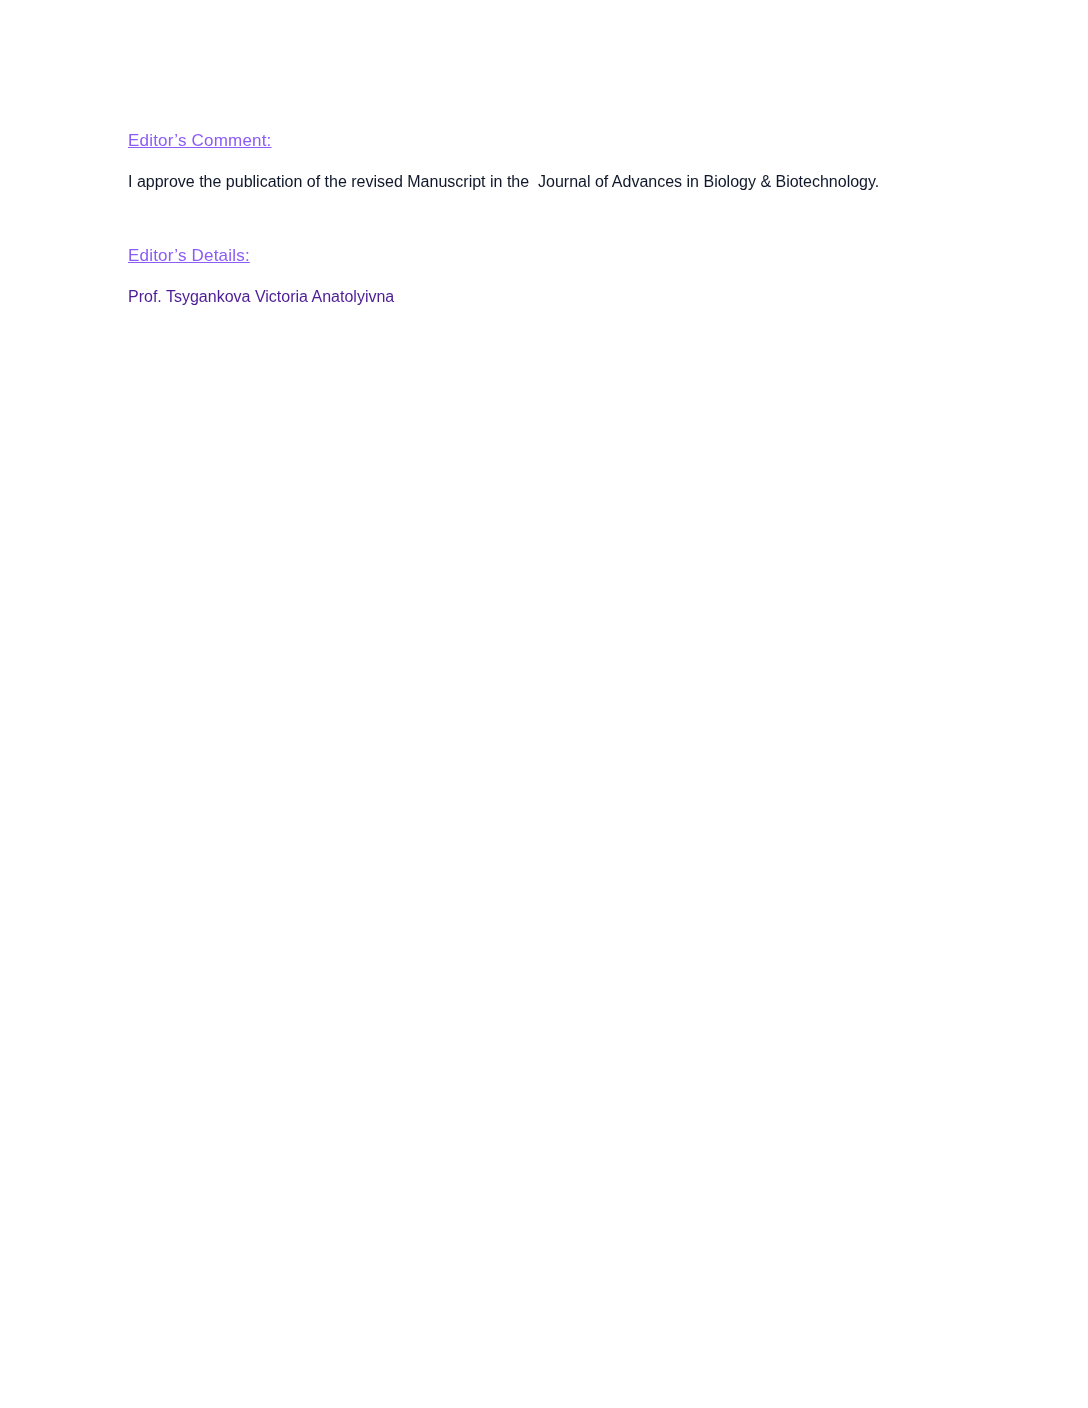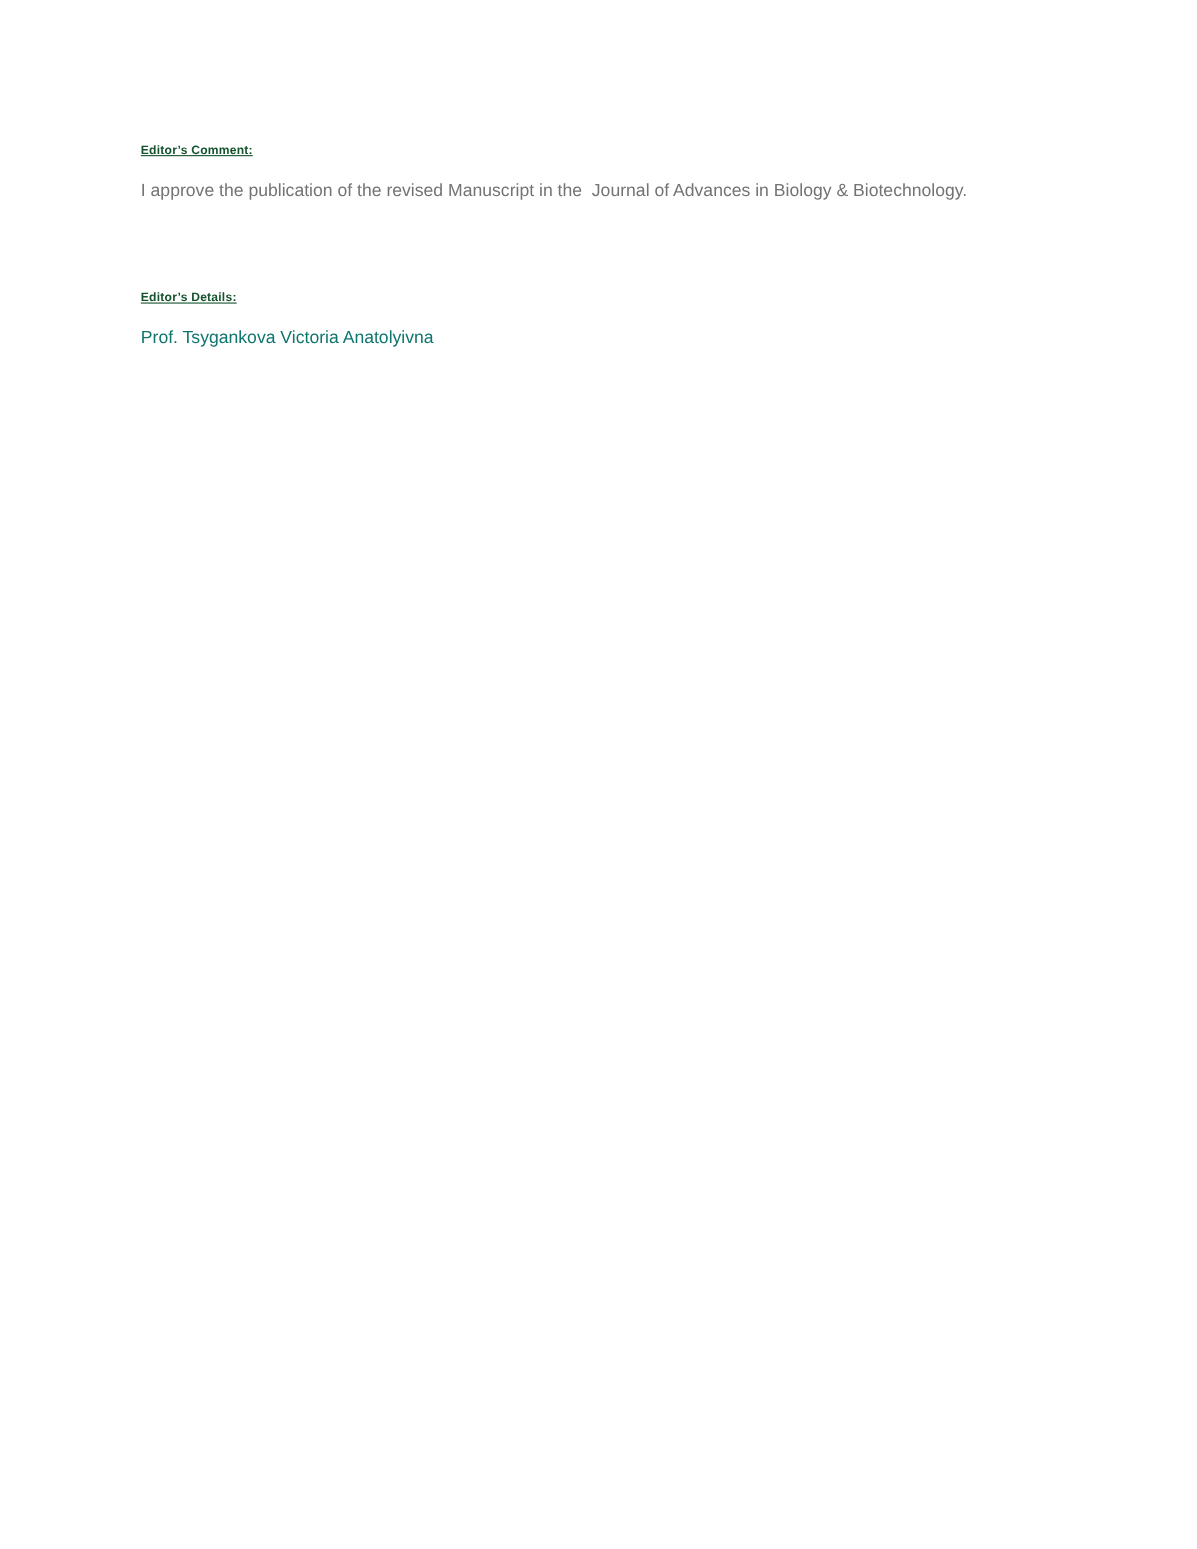--- a/index.html
+++ b/index.html
@@ -13,41 +13,41 @@
     font-family: "Liberation Sans", "DejaVu Sans", sans-serif;
     color: #1a1a1a;
   }
   .page {
     position: absolute;
     left: 128px;
     top: 131px;
     width: 840px;
   }
   .section-heading {
-    font-size: 11px;
-    font-weight: bold;
+    font-size: 17px;
+    font-weight: normal;
     text-decoration: underline;
     letter-spacing: 0.2px;
-    color: #14532d;
+    color: #8b5cf6;
   }
   .comment-body {
     margin-top: 19px;
     font-size: 16px;
     line-height: 24px;
     white-space: pre-wrap;
-    color: #737373;
+    color: #0f172a;
   }
   .details-heading {
-    margin-top: 79px;
+    margin-top: 52px;
   }
   .details-block {
     margin-top: 20px;
     font-size: 16px;
     line-height: 21.5px;
-    color: #0f766e;
+    color: #4c1d95;
   }
   .details-line {
     white-space: pre-wrap;
   }
 </style>
 </head>
 <body>
 
 <div class="page">
 

